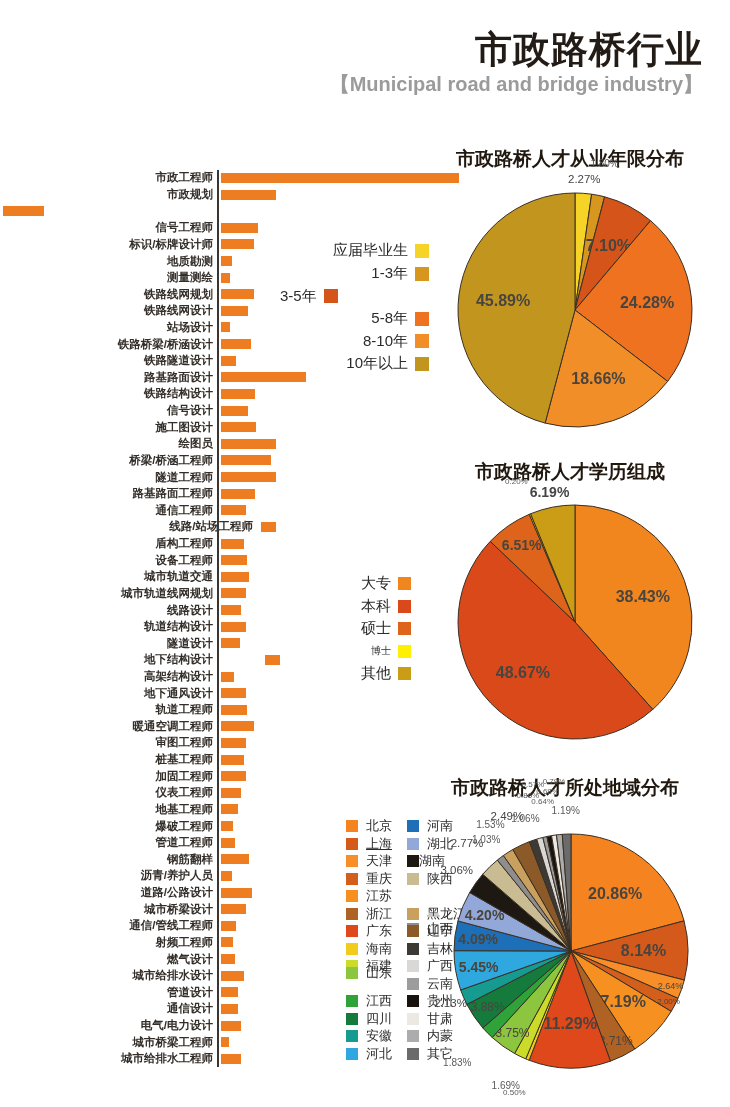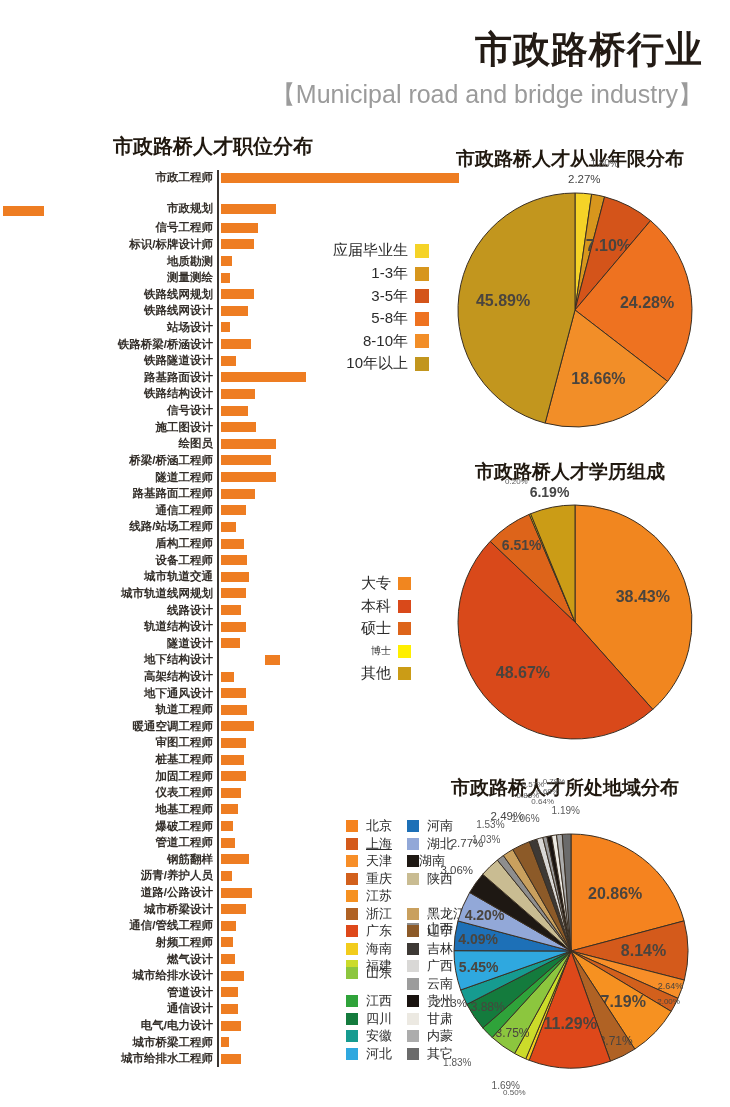--- a/index.html
+++ b/index.html
@@ -2,21 +2,21 @@
 <html><head>
 <meta charset="utf-8">
 <style>
   html,body{margin:0;padding:0;background:#ffffff;}
   .page{
     position:relative; width:730px; height:1107px; background:#ffffff; overflow:hidden;
     font-family:"Liberation Sans","DejaVu Sans",sans-serif;
   }
   .main-title{position:absolute; top:30px; right:27px; text-align:right;}
   .main-title .cn{font-size:37px; font-weight:900; color:#231B15; letter-spacing:1px; line-height:1.1;}
-  .main-title .en{font-size:25px; font-weight:400; color:#9B9B9B; margin-top:7px;}
+  .main-title .en{font-size:20px; font-weight:700; color:#9B9B9B; margin-top:0;}
   .section-title{position:absolute; font-size:19px; font-weight:800; color:#20180F; text-align:center; white-space:nowrap;}
   #bar-title{left:113px; top:133px; font-size:20px; text-align:left;}
   #pie1-title{left:420px; width:300px; top:146px;}
   #pie2-title{left:420px; width:300px; top:459px;}
   #pie3-title{left:400px; width:330px; top:775px;}
   .axis{position:absolute; left:217px; top:170px; width:2px; height:897px; background:#3A3531;}
   .bar-row{position:absolute; left:0; height:17px; display:flex; align-items:center;}
   .bar-label{width:213px; text-align:right; padding-right:5px; font-size:11.5px; font-weight:700; color:#332E29; white-space:nowrap;}
   .bar{height:10px; margin-left:3px;}
   .legend-row{position:absolute; display:flex; align-items:center; white-space:nowrap;}
@@ -27,31 +27,30 @@
 </head>
 <body>
 
 <div class="page">
 
   <div class="main-title">
     <div class="cn">市政路桥行业</div>
     <div class="en">【Municipal road and bridge industry】</div>
   </div>
 
-  <div class="section-title" id="bar-title">市政路桥人才职位分布</div>
   <div class="section-title" id="pie1-title">市政路桥人才从业年限分布</div>
   <div class="section-title" id="pie2-title">市政路桥人才学历组成</div>
   <div class="section-title" id="pie3-title">市政路桥人才所处地域分布</div>
 
   <div id="bar-rows">
       <div class="bar-row" style="top: 169.4px;">
         <div class="bar-label">市政工程师</div>
         <div class="bar" style="width: 238px; background: rgb(238, 125, 34);"></div>
       </div>
-      <div class="bar-row" style="top: 186.02px; margin-top: 14px;">
+      <div class="bar-row" style="top: 186.02px;">
         <div class="bar-label">市政规划</div>
         <div class="bar" style="width: 55px; background: rgb(238, 125, 34);"></div>
       </div>
       <div class="bar-row" style="top: 202.64px;">
         <div class="bar" style="width: 41px; background: rgb(238, 125, 34);"></div>
       </div>
       <div class="bar-row" style="top: 219.26px;">
         <div class="bar-label">信号工程师</div>
         <div class="bar" style="width: 37px; background: rgb(238, 125, 34);"></div>
       </div>
@@ -116,21 +115,21 @@
         <div class="bar" style="width: 55px; background: rgb(238, 125, 34);"></div>
       </div>
       <div class="bar-row" style="top: 485.18px;">
         <div class="bar-label">路基路面工程师</div>
         <div class="bar" style="width: 34px; background: rgb(238, 125, 34);"></div>
       </div>
       <div class="bar-row" style="top: 501.8px;">
         <div class="bar-label">通信工程师</div>
         <div class="bar" style="width: 25px; background: rgb(238, 125, 34);"></div>
       </div>
-      <div class="bar-row" style="top: 518.42px;">
+      <div class="bar-row" style="top: 518.42px; padding-left: 40px;">
         <div class="bar-label">线路/站场工程师</div>
         <div class="bar" style="width: 15px; background: rgb(238, 125, 34);"></div>
       </div>
       <div class="bar-row" style="top: 535.04px;">
         <div class="bar-label">盾构工程师</div>
         <div class="bar" style="width: 23px; background: rgb(238, 125, 34);"></div>
       </div>
       <div class="bar-row" style="top: 551.66px;">
         <div class="bar-label">设备工程师</div>
         <div class="bar" style="width: 26px; background: rgb(238, 125, 34);"></div>
@@ -260,21 +259,21 @@
 
   <div id="legends">
       <div class="legend-row" style="left: 280px; width: 149px; top: 239.7px; height: 22.6px; justify-content: flex-end; gap: 7px;">
         <span class="lab" style="font-size: 15px;">应届毕业生</span>
         <div class="sw" style="width: 14px; height: 14px; background: rgb(245, 211, 39);"></div>
       </div>
       <div class="legend-row" style="left: 280px; width: 149px; top: 262.3px; height: 22.6px; justify-content: flex-end; gap: 7px;">
         <span class="lab" style="font-size: 15px;">1-3年</span>
         <div class="sw" style="width: 14px; height: 14px; background: rgb(215, 150, 29);"></div>
       </div>
-      <div class="legend-row" style="left: 280px; width: 149px; top: 284.9px; height: 22.6px; justify-content: flex-end; gap: 7px;">
+      <div class="legend-row" style="left: 280px; width: 149px; top: 284.9px; height: 22.6px; justify-content: flex-start; gap: 7px;">
         <span class="lab" style="font-size: 15px;">3-5年</span>
         <div class="sw" style="width: 14px; height: 14px; background: rgb(212, 84, 26);"></div>
       </div>
       <div class="legend-row" style="left: 280px; width: 149px; top: 307.5px; height: 22.6px; justify-content: flex-end; gap: 7px;">
         <span class="lab" style="font-size: 15px;">5-8年</span>
         <div class="sw" style="width: 14px; height: 14px; background: rgb(238, 114, 32);"></div>
       </div>
       <div class="legend-row" style="left: 280px; width: 149px; top: 330.1px; height: 22.6px; justify-content: flex-end; gap: 7px;">
         <span class="lab" style="font-size: 15px;">8-10年</span>
         <div class="sw" style="width: 14px; height: 14px; background: rgb(242, 142, 40);"></div>

